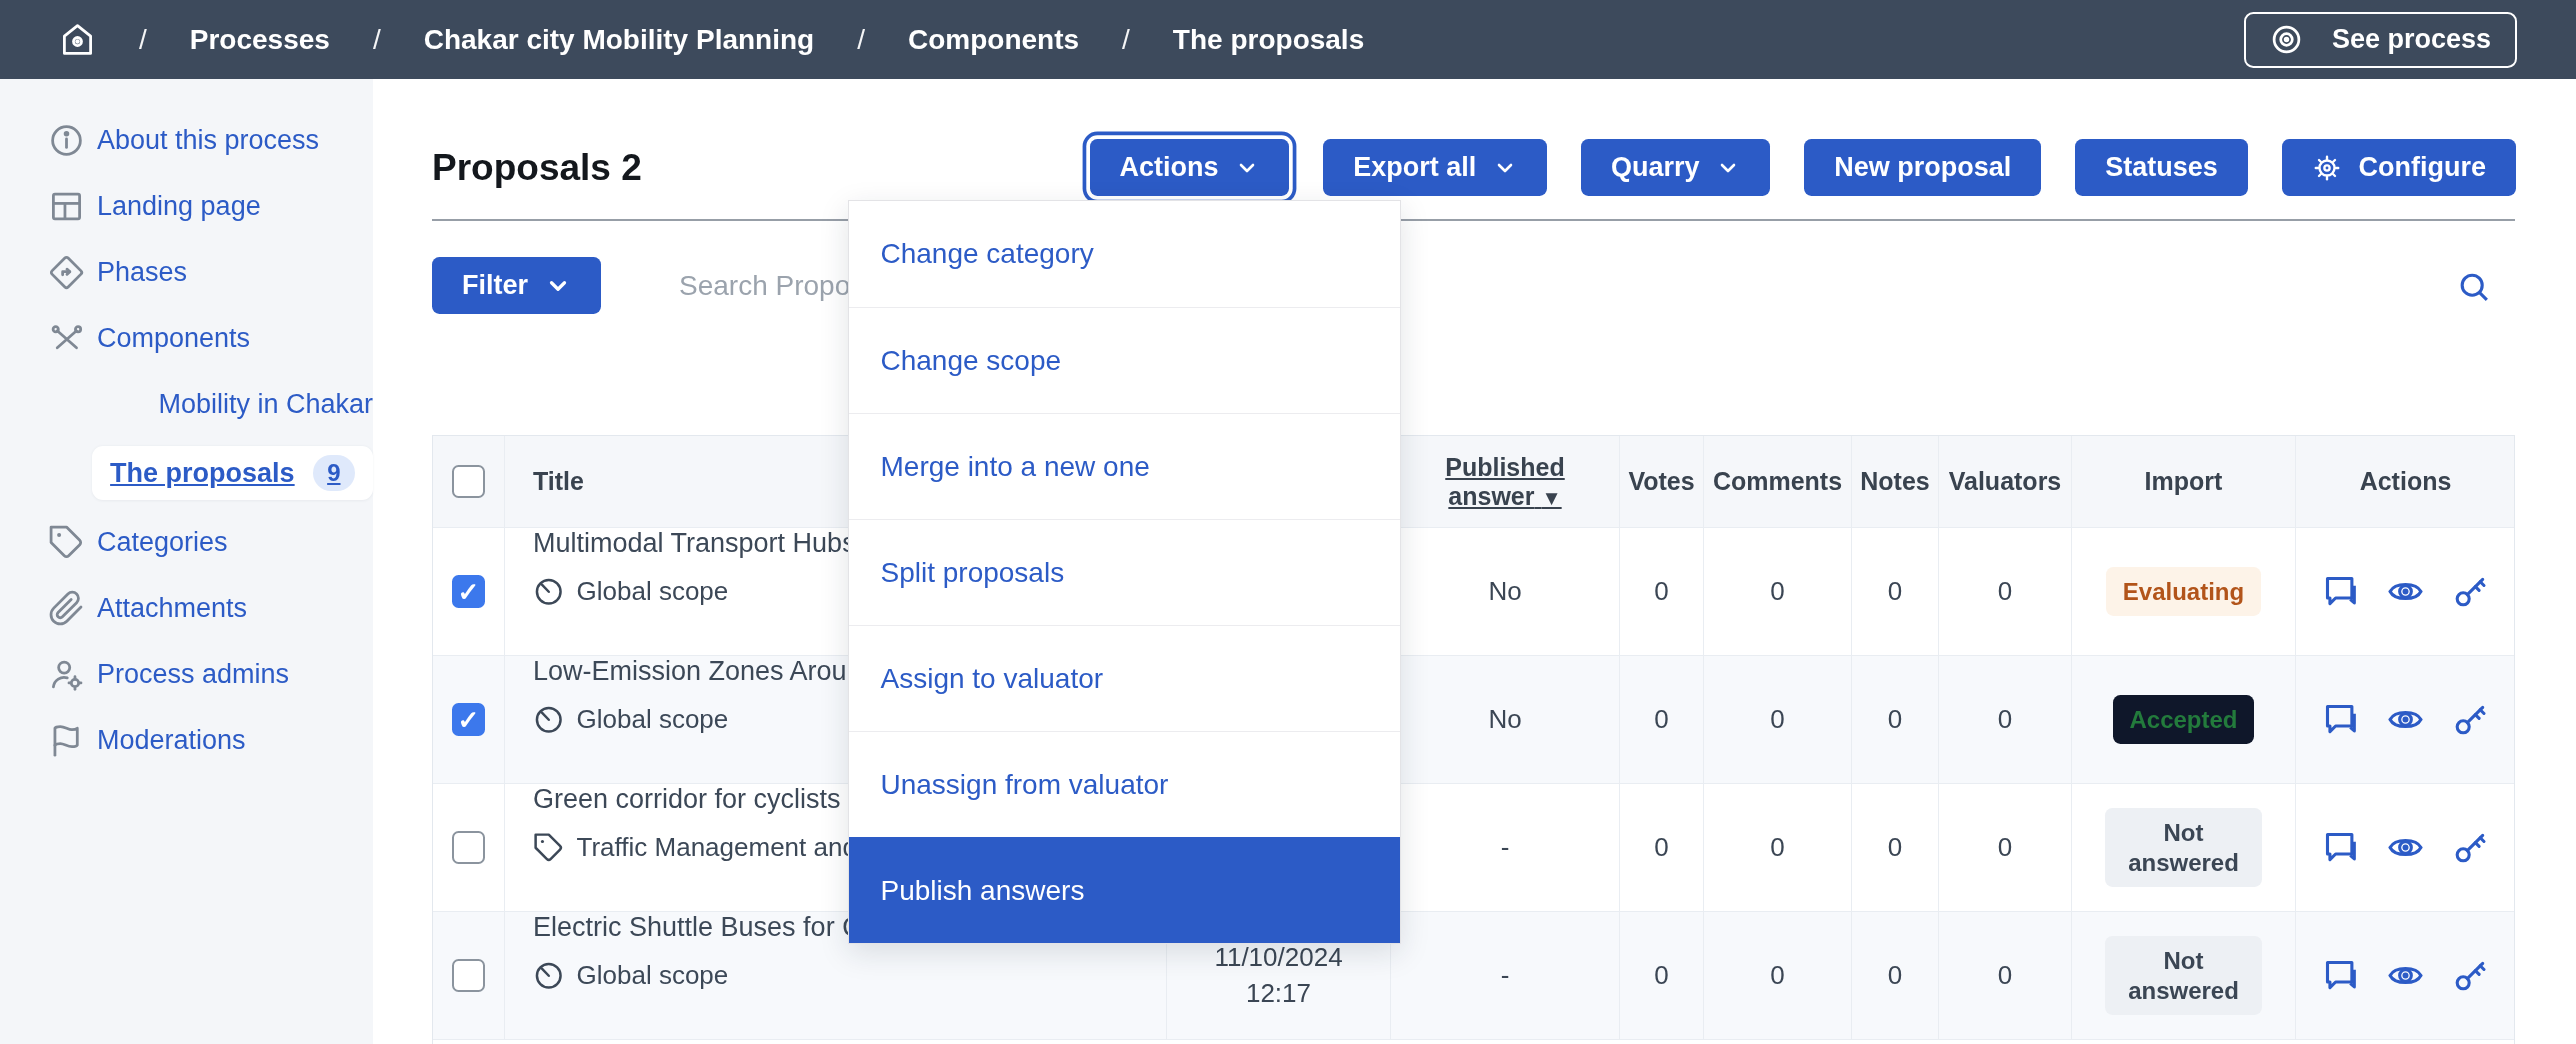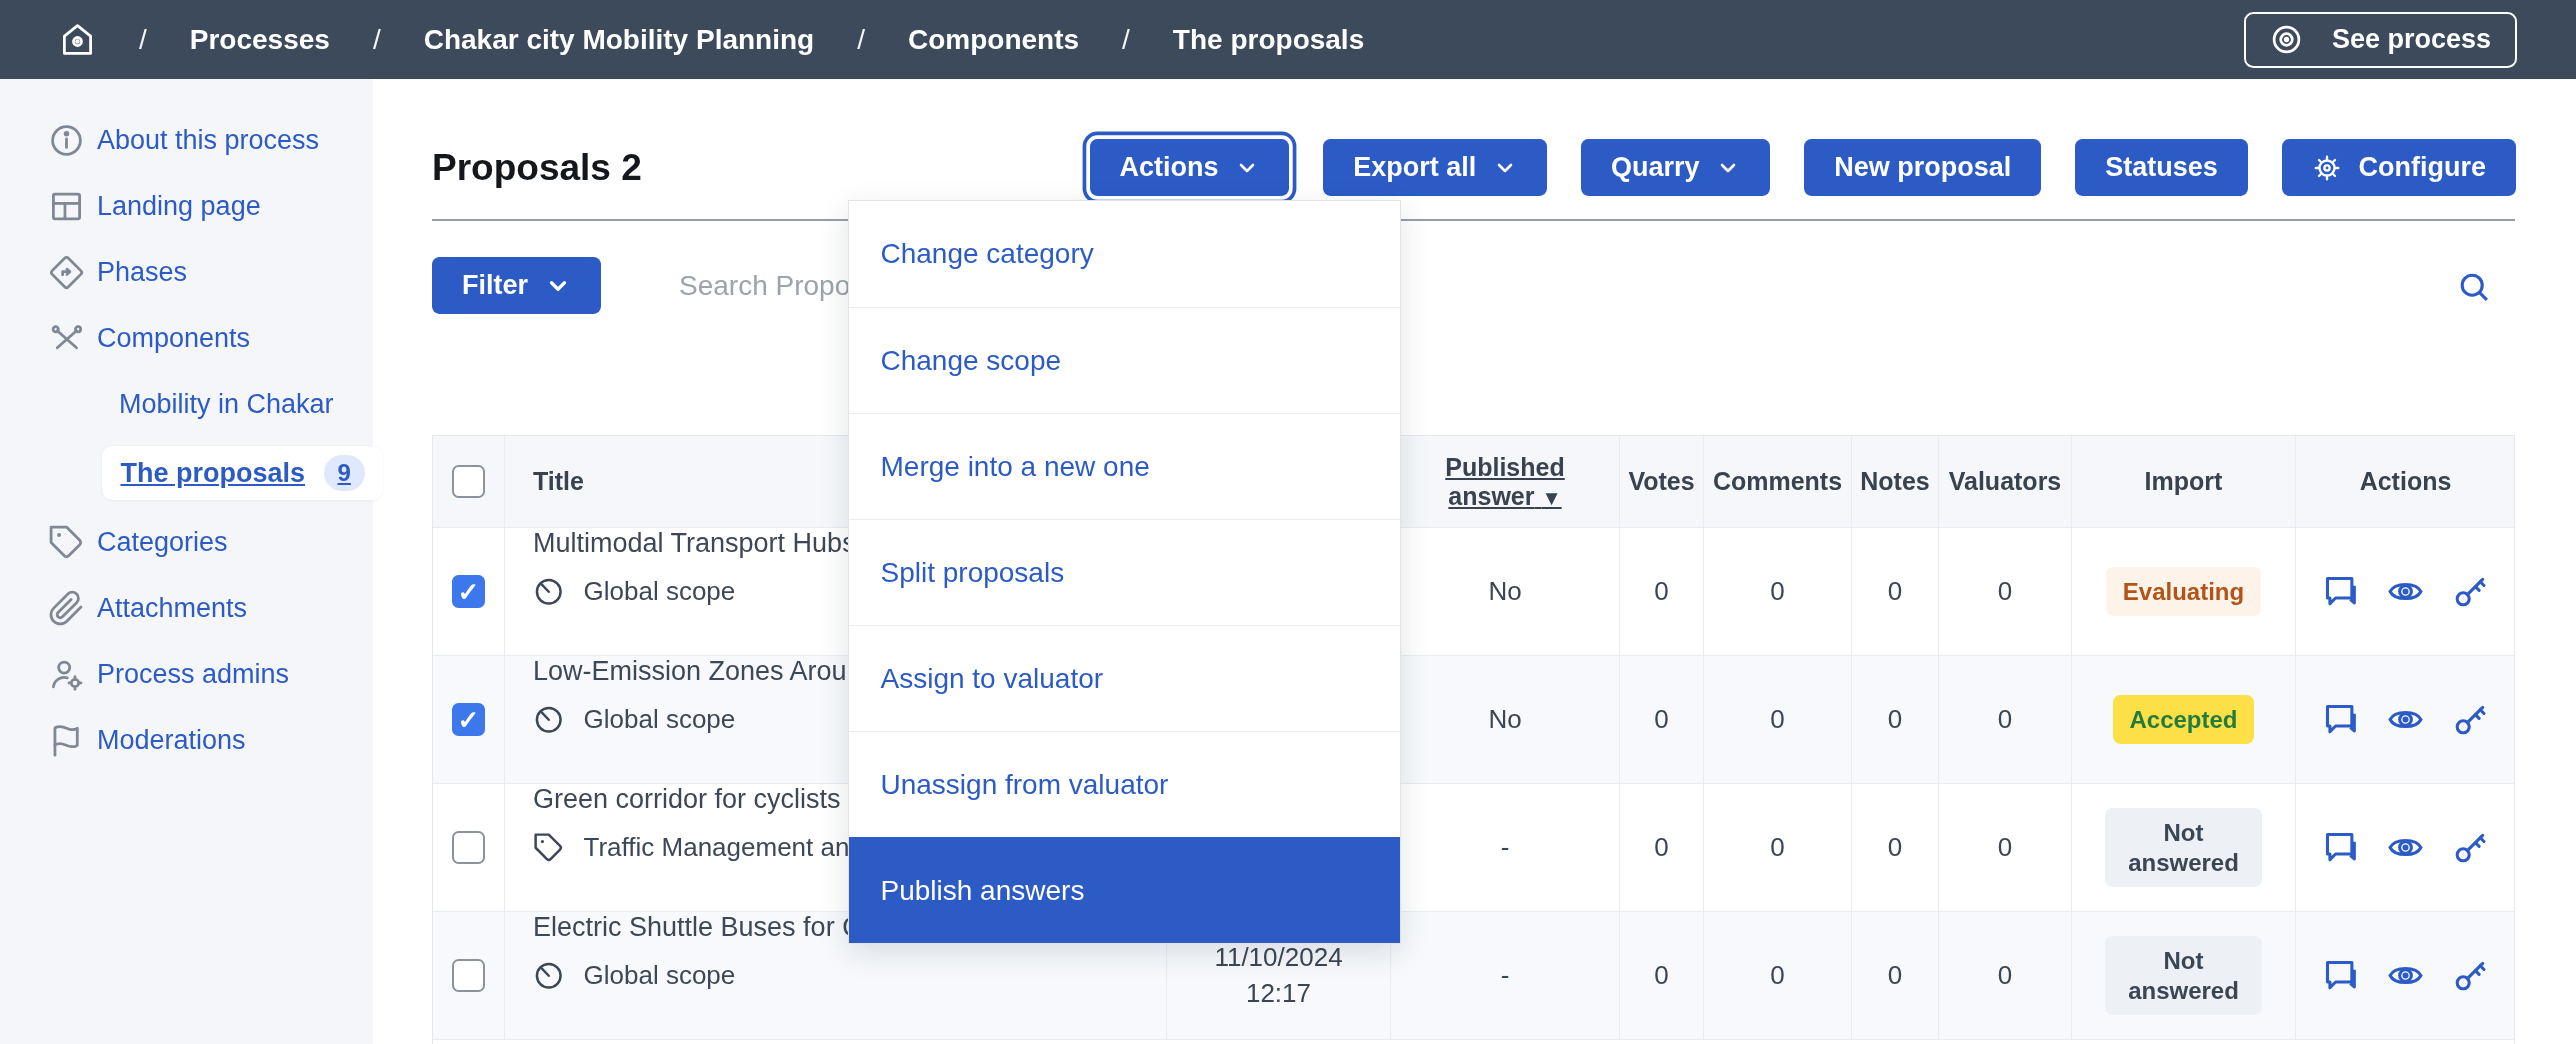--- a/index.html
+++ b/index.html
@@ -16,21 +16,21 @@
   .home-link { display:flex; align-items:center; }
   .see-process-btn { margin-left:auto; display:flex; align-items:center; gap:29px; border:2.8px solid #fff;
             border-radius:9.3px; height:56px; padding:0 24px; font-size:27px; font-weight:700; color:#fff;
             background:transparent; cursor:pointer; }
 
   
   .sidebar { position:absolute; left:0; top:79px; width:373px; height:966px; background:#f4f6f9; padding-top:28px; }
   .side-item { display:flex; align-items:center; height:66px; padding-left:48px; gap:12px; cursor:pointer; }
   .side-item .s-icon { width:37px; height:37px; color:#7f8894; flex:0 0 37px; display:flex; align-items:center; }
   .side-item .s-label { color:#2c5bc6; font-size:27px; font-weight:500; white-space:nowrap; }
-  .side-item.sub { padding-left:119px; }
+  .side-item.sub { padding-left:119px;justify-content:flex-end; }
   .side-item.active-wrap { padding-left:102px; height:72px; }
   .active-box { display:inline-flex; align-items:center; gap:18.5px; background:#fff; border-radius:11px;
                 padding:9.3px 18.5px; box-shadow:0 0.9px 2.8px rgba(40,50,70,.06); }
   .active-box .s-label { font-weight:700; text-decoration:underline; }
   .count-badge { background:#dfe9fb; color:#2c5bc6; border-radius:925px; padding:3.7px 14px; font-size:24px;
                  font-weight:700; text-decoration:underline; }
 
   
   .page-title { position:absolute; left:432px; top:139px; height:57px; line-height:57px;
                 font-size:37px; font-weight:800; color:#14181d; }
@@ -58,33 +58,33 @@
   .t-body-row.zebra { background:#f7f9fc; }
   .t-sliver { height:8.3px; border-top:0.9px solid #e9edf2; background:#fff; }
   .cell { display:flex; align-items:center; justify-content:center; border-right:0.9px solid #e9edf2;
           text-align:center; padding:0 9.3px; }
   .cell:last-child { border-right:none; }
   .cell.left { justify-content:flex-start; text-align:left; padding-left:28px; }
   .sort-link { text-decoration:underline; cursor:pointer; }
   .sort-arrow { font-size:20.4px; }
   .title-cell { flex-direction:column; align-items:flex-start; justify-content:center; gap:16.7px; overflow:hidden; }
   .p-title { font-size:27px; color:#3c4857; white-space:nowrap; cursor:pointer; }
-  .p-meta { display:flex; align-items:center; gap:19px; font-size:26px; color:#3c4857; white-space:nowrap; }
+  .p-meta { display:flex; align-items:center; gap:12px; font-size:26px; color:#3c4857; white-space:nowrap; }
   .p-meta .m-icon { width:31.5px; height:31.5px; color:#3c4857; flex:0 0 31.5px; }
   .created-cell { line-height:1.35; padding:0 20.4px; }
 
   .row-checkbox { width:33px; height:33px; border:2.8px solid #8b949e; border-radius:6.5px; background:#fff;
                   cursor:pointer; display:flex; align-items:center; justify-content:center; }
   .row-checkbox.checked { background:#3c78ec; border-color:#3c78ec; }
   .row-checkbox.checked::after { content:"✓"; color:#fff; font-size:26px; font-weight:700; line-height:1; }
 
   .badge { display:inline-block; border-radius:7.4px; padding:9.3px 16.7px; font-weight:700; font-size:24px;
            line-height:1.25; max-width:157px; }
   .badge.evaluating { background:#fdf3e8; color:#b2541a; }
-  .badge.accepted { background:#fde047; color:#237b3c; }
+  .badge.accepted { background:#0f172a; color:#237b3c; }
   .badge.not-answered { background:#edf0f4; color:#3b4654; }
 
   .actions-cell { gap:24px; }
   .icon-btn { width:41px; height:41px; color:#2c5bc6; background:none; border:none; cursor:pointer; padding:0;
               display:flex; align-items:center; justify-content:center; }
   .icon-btn svg { width:39px; height:39px; }
 
   
   .dropdown { position:absolute; left:848px; top:200px; width:553px; background:#fff; z-index:50;
               border:0.9px solid #e3e3e6; box-shadow:0 9.3px 28px rgba(25,35,55,.13); }

